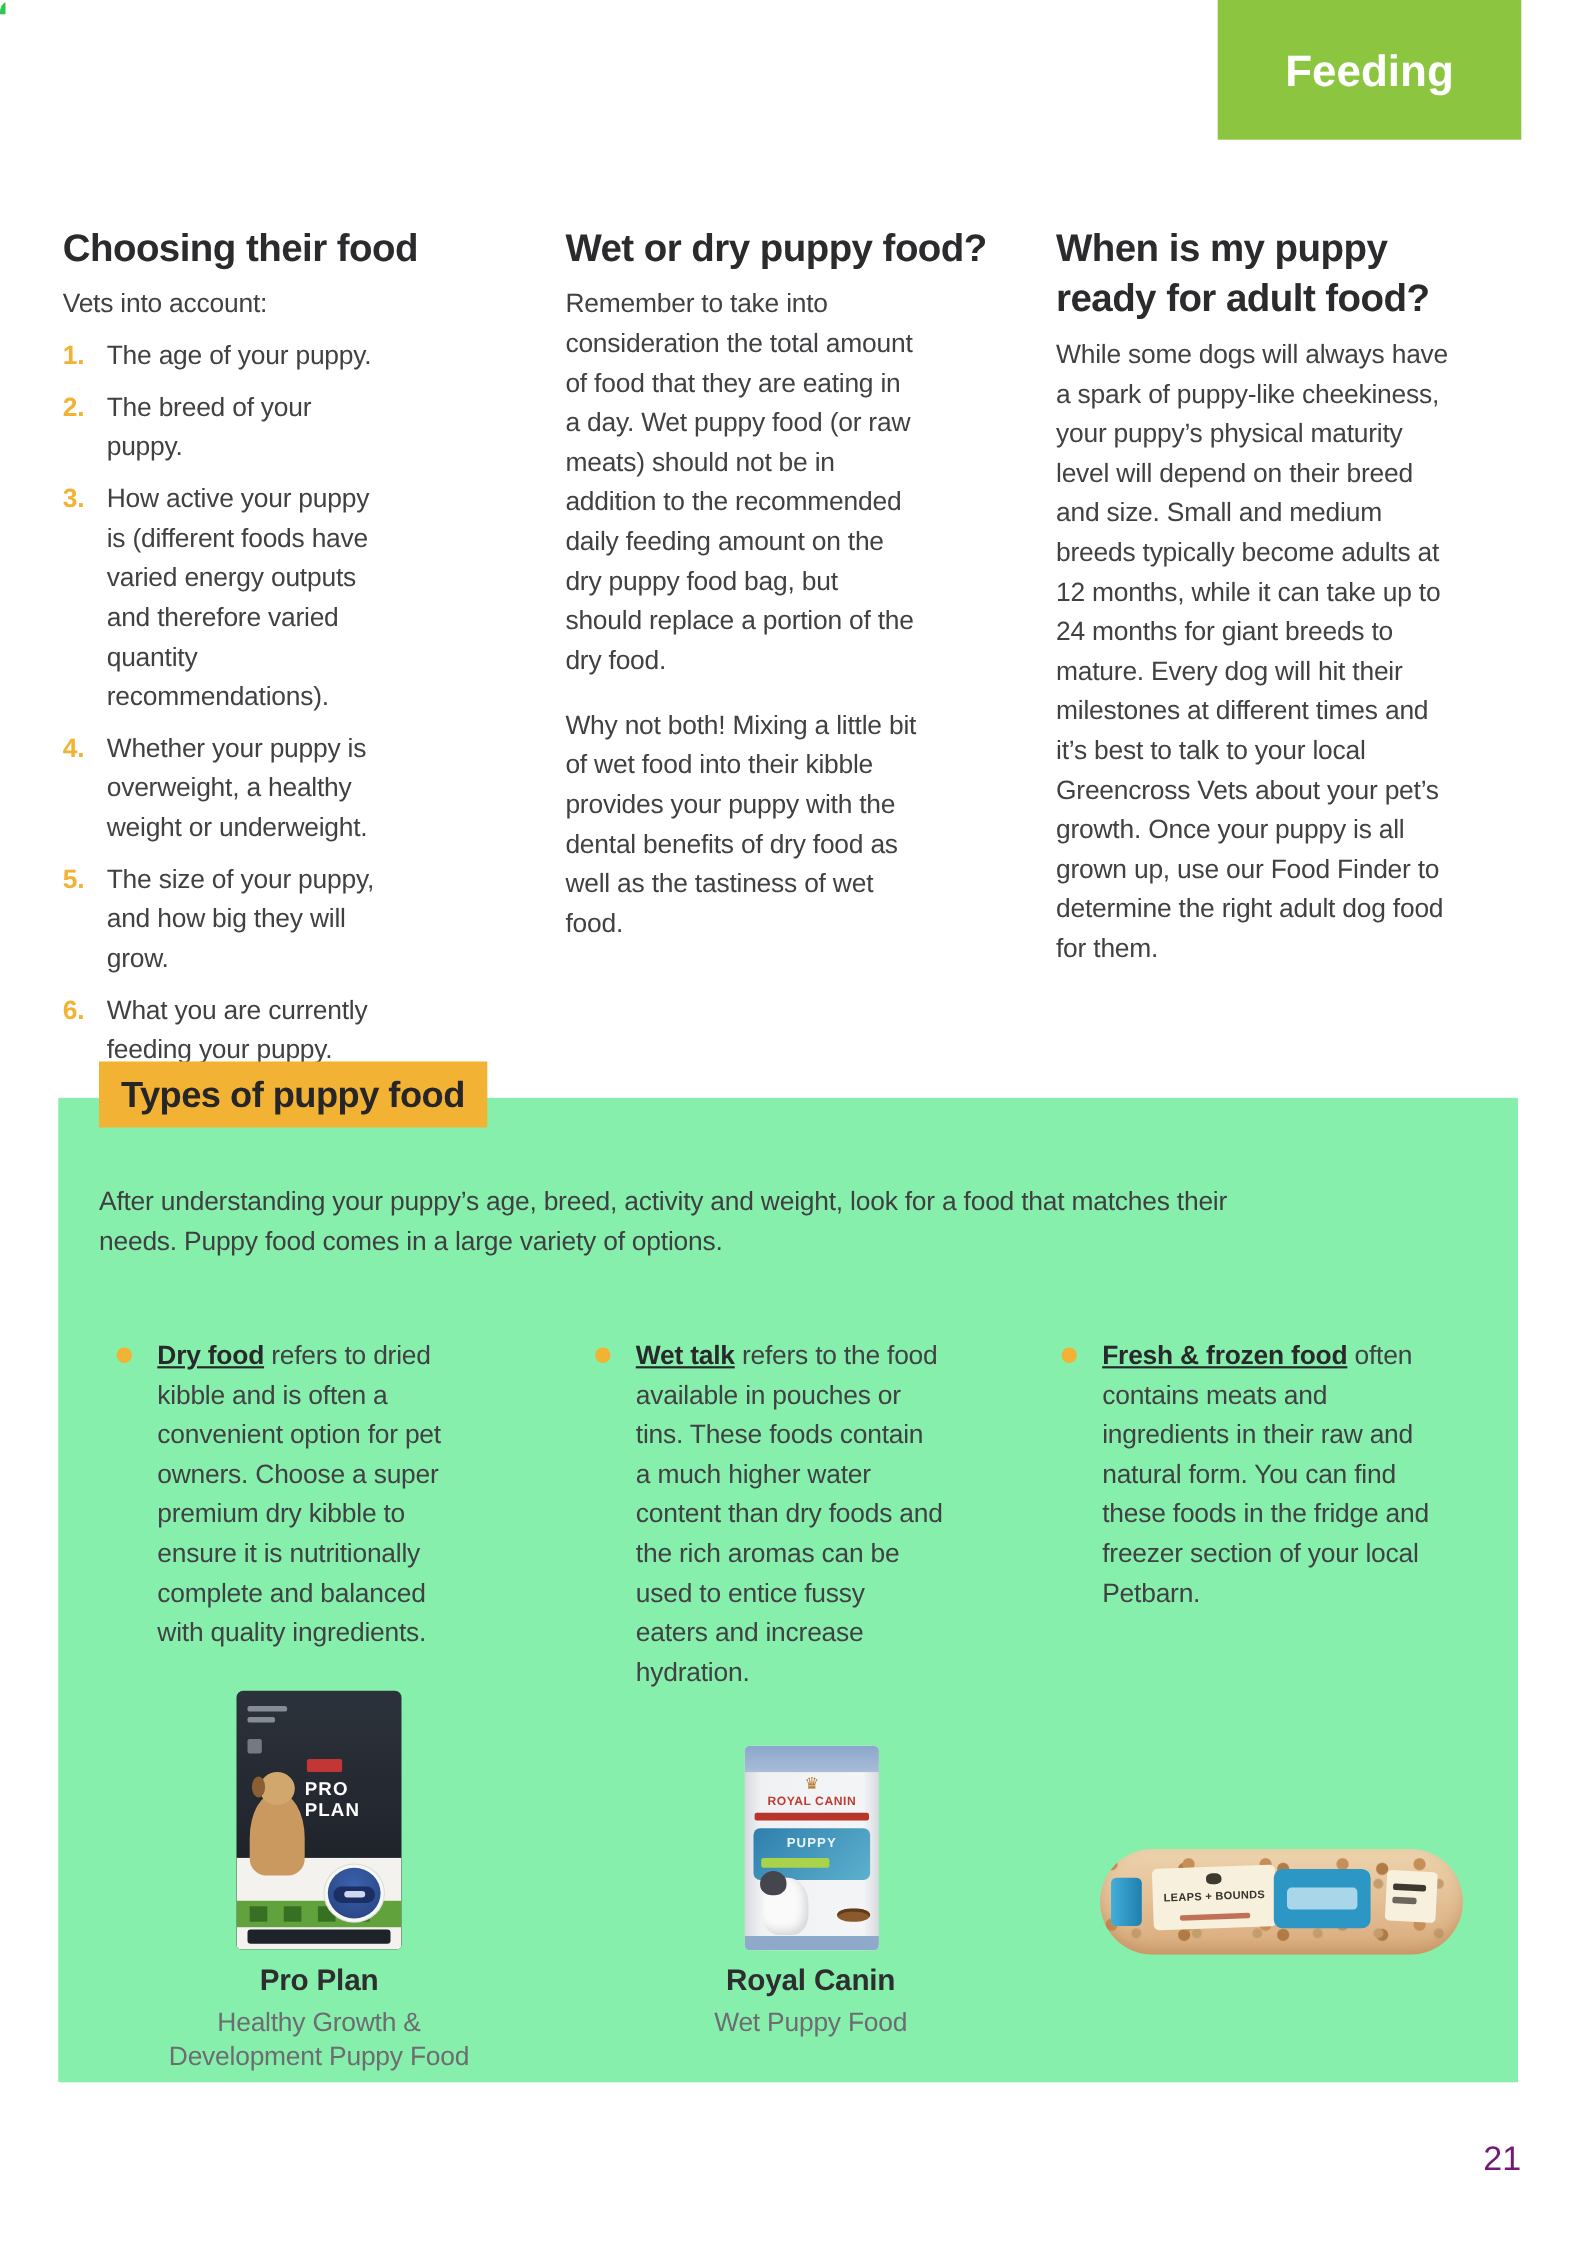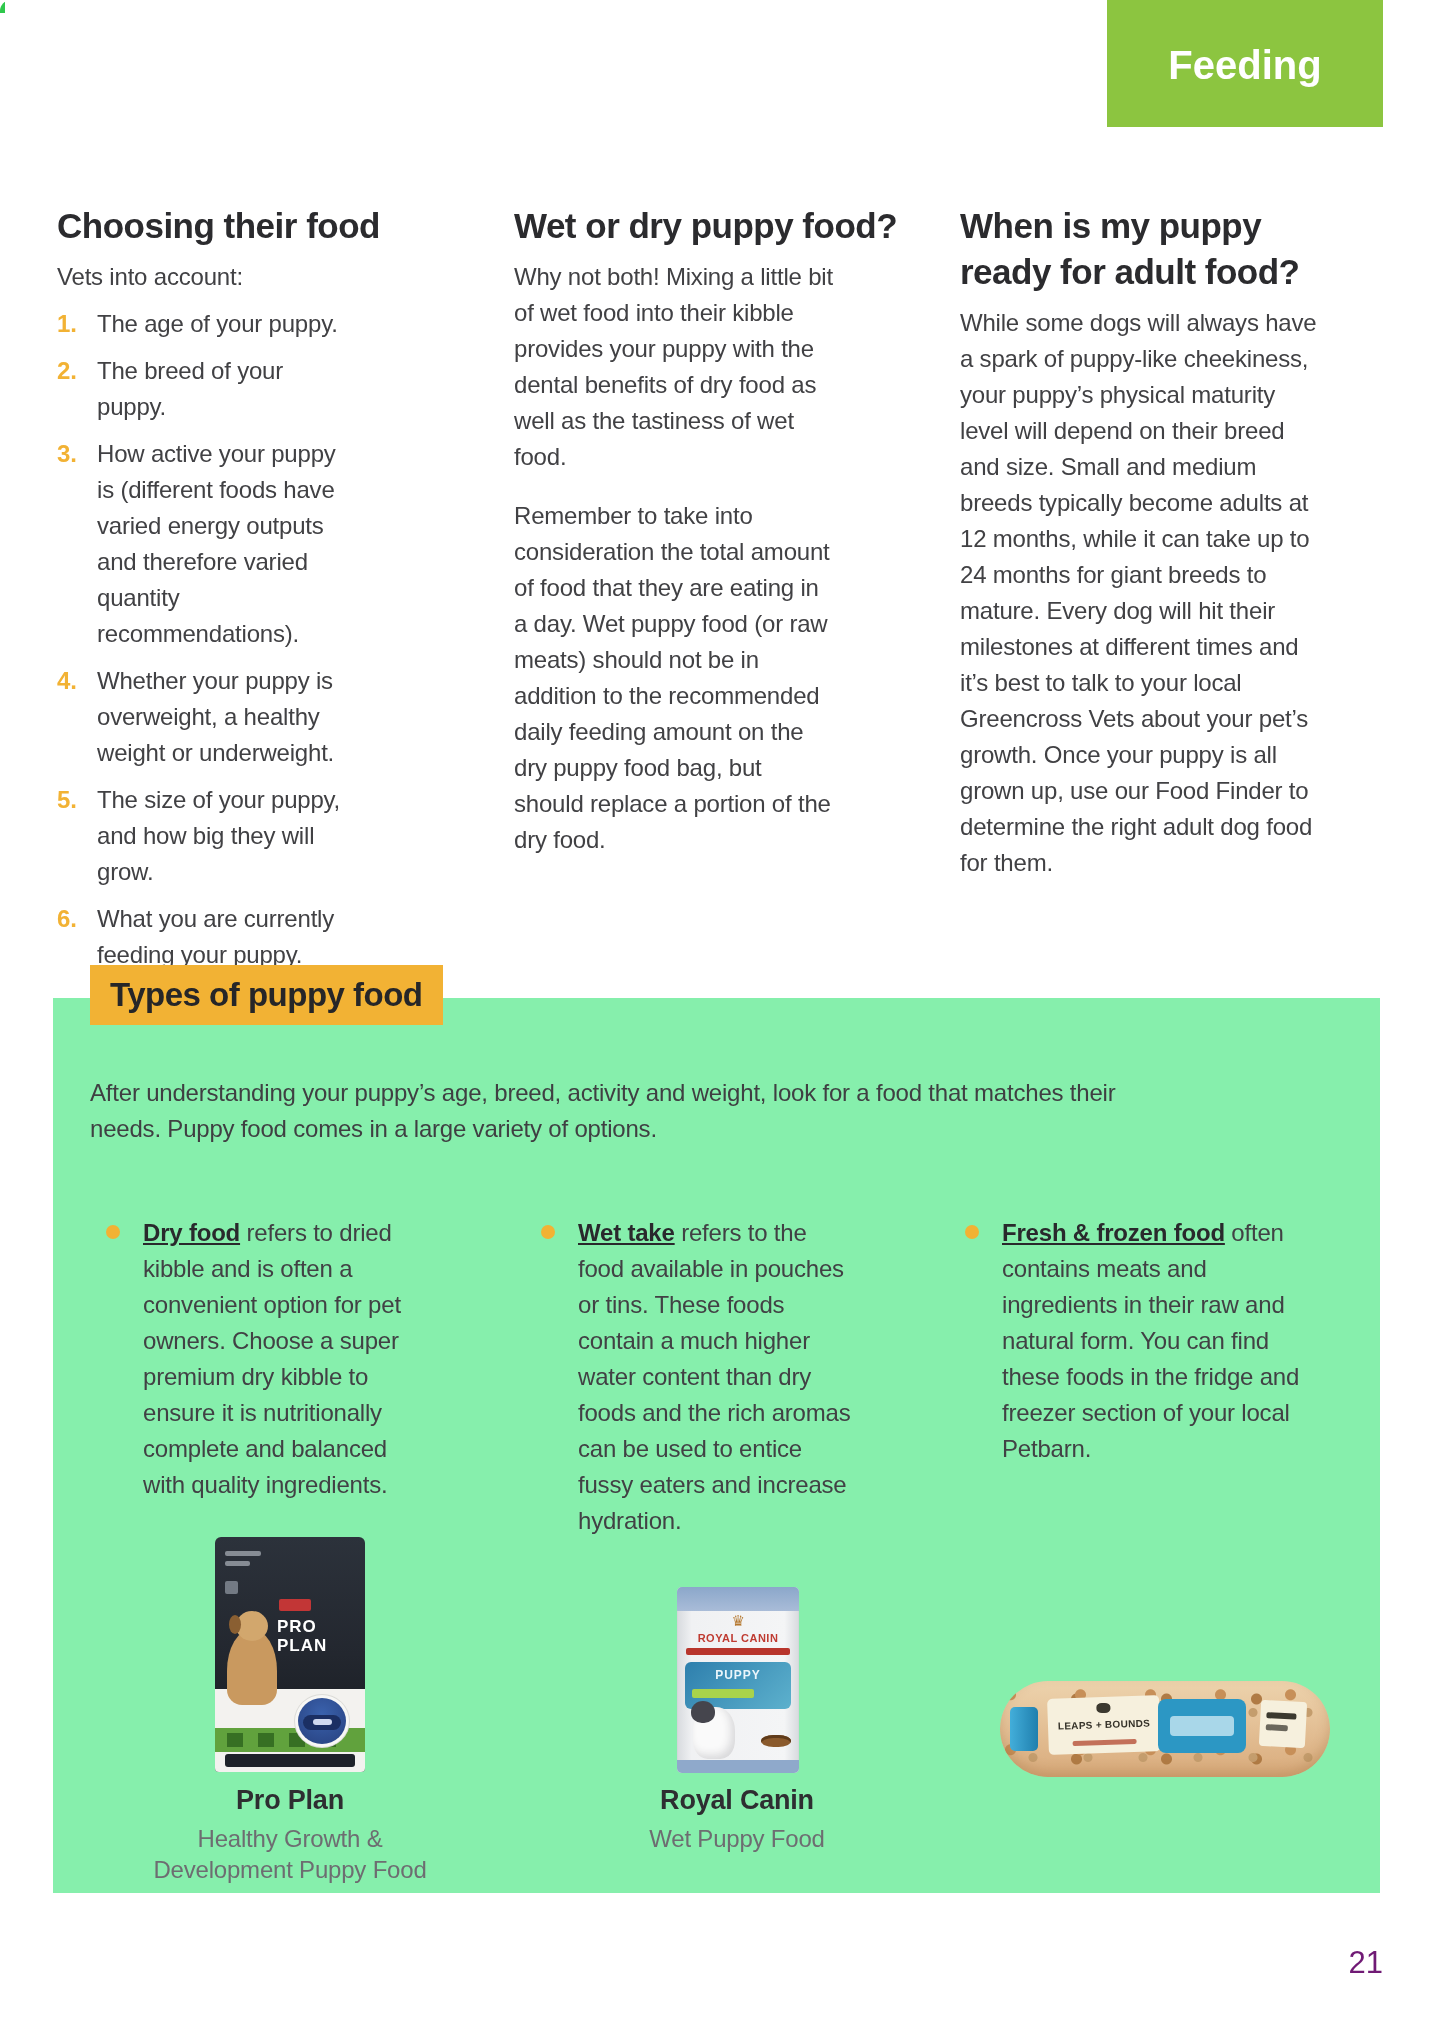--- a/index.html
+++ b/index.html
@@ -163,42 +163,42 @@
       </li>
       <li>
         <span class="num">6.</span>
         <span>What you are currently feeding your puppy.</span>
       </li>
     </ol>
   </div>
 
   <div class="col col--2">
     <h2>Wet or dry puppy food?</h2>
+    <p>Remember to take into consideration the total amount of food that they are eating in a day. Wet puppy food (or raw meats) should not be in addition to the recommended daily feeding amount on the dry puppy food bag, but should replace a portion of the dry food.</p>
     <p>Why not both! Mixing a little bit of wet food into their kibble provides your puppy with the dental benefits of dry food as well as the tastiness of wet food.</p>
-    <p>Remember to take into consideration the total amount of food that they are eating in a day. Wet puppy food (or raw meats) should not be in addition to the recommended daily feeding amount on the dry puppy food bag, but should replace a portion of the dry food.</p>
   </div>
 
   <div class="col col--3">
     <h2>When is my puppy ready for adult food?</h2>
     <p>While some dogs will always have a spark of puppy-like cheekiness, your puppy’s physical maturity level will depend on their breed and size. Small and medium breeds typically become adults at 12 months, while it can take up to 24 months for giant breeds to mature. Every dog will hit their milestones at different times and it’s best to talk to your local Greencross Vets about your pet’s growth. Once your puppy is all grown up, use our Food Finder to determine the right adult dog food for them.</p>
   </div>
 
   <div class="types-panel">
     <div class="types-title">
       <span>Types of puppy food</span>
     </div>
     <p class="types-intro">After understanding your puppy’s age, breed, activity and weight, look for a food that matches their needs. Puppy food comes in a large variety of options.</p>
 
     <div class="bullet bullet--1">
       <span class="dot"></span>
       <p><b>Dry food</b><span> refers to dried kibble and is often a convenient option for pet owners. Choose a super premium dry kibble to ensure it is nutritionally complete and balanced with quality ingredients.</span></p>
     </div>
     <div class="bullet bullet--2">
       <span class="dot"></span>
-      <p><b>Wet take</b><span> refers to the food available in pouches or tins. These foods contain a much higher water content than dry foods and the rich aromas can be used to entice fussy eaters and increase hydration.</span></p>
+      <p><b>Wet talk</b><span> refers to the food available in pouches or tins. These foods contain a much higher water content than dry foods and the rich aromas can be used to entice fussy eaters and increase hydration.</span></p>
     </div>
     <div class="bullet bullet--3">
       <span class="dot"></span>
       <p><b>Fresh &amp; frozen food</b><span> often contains meats and ingredients in their raw and natural form. You can find these foods in the fridge and freezer section of your local Petbarn.</span></p>
     </div>
 
     <div class="product product-bag">
       <div class="bag-body">
         <div class="bag-line1"></div>
         <div class="bag-line2"></div>

